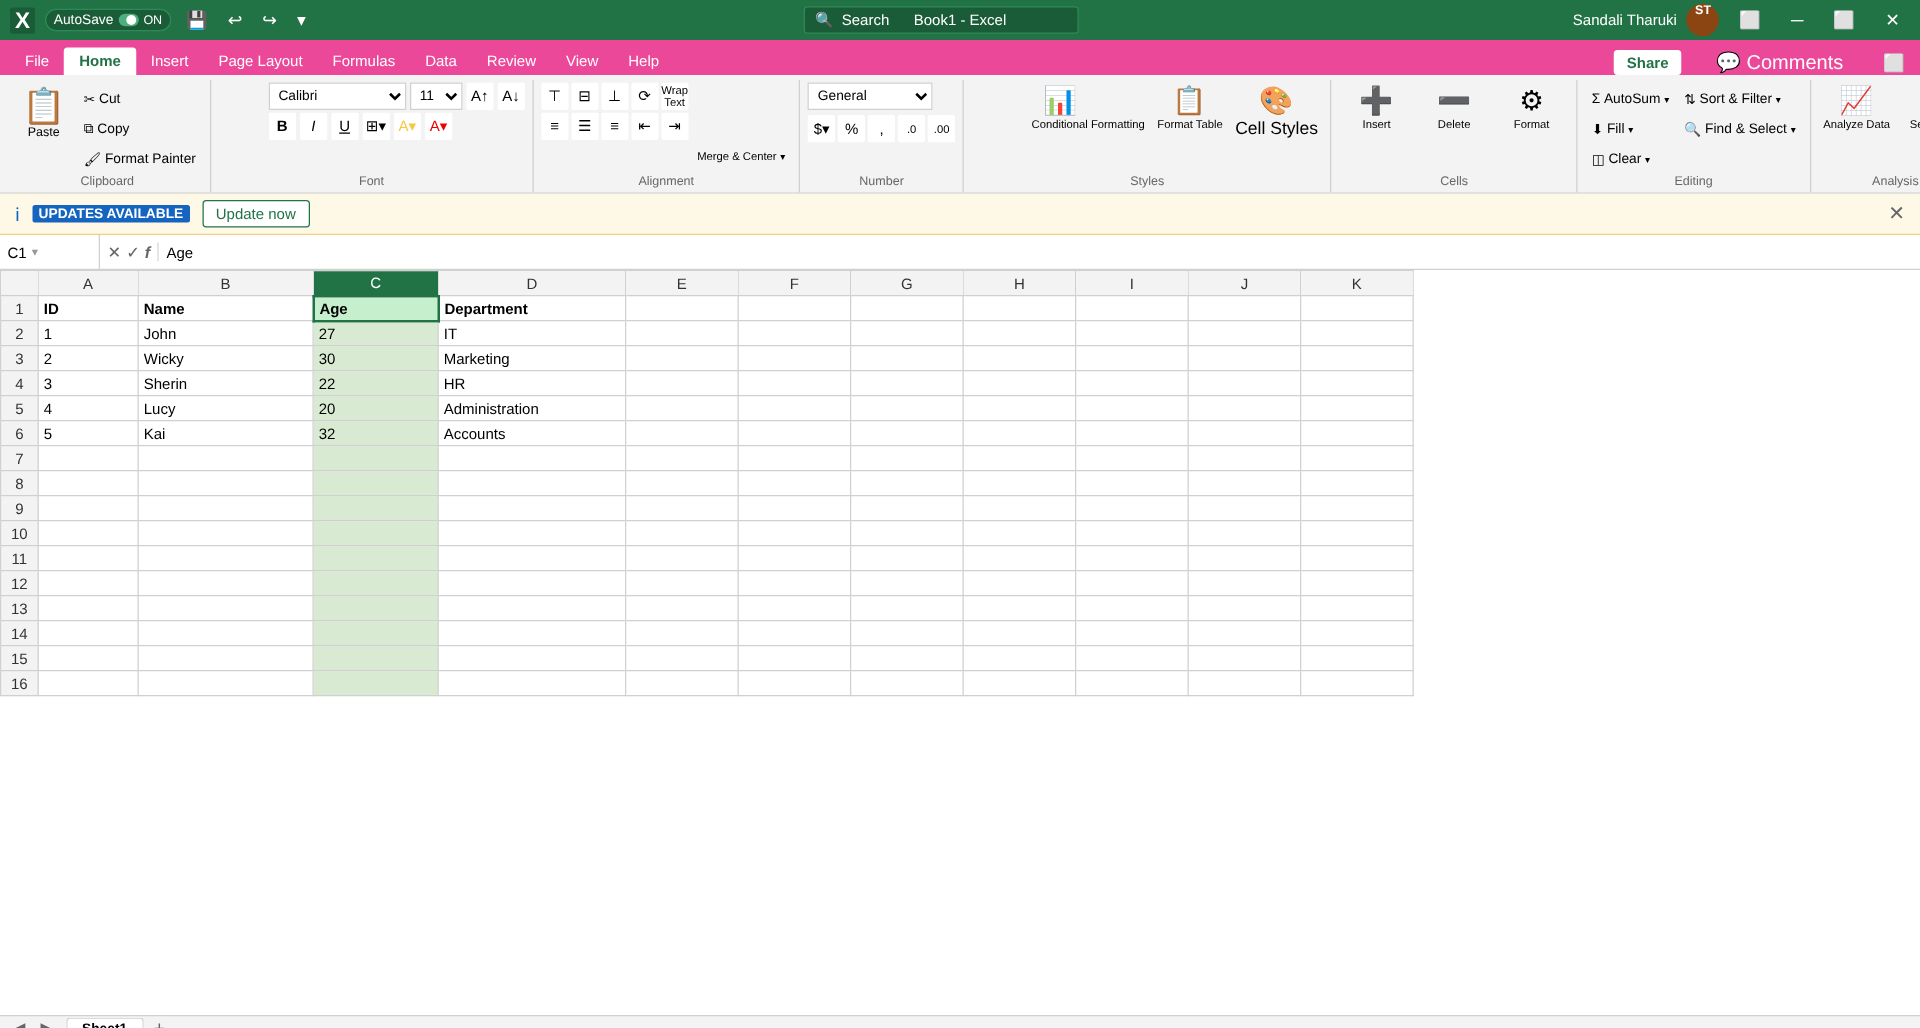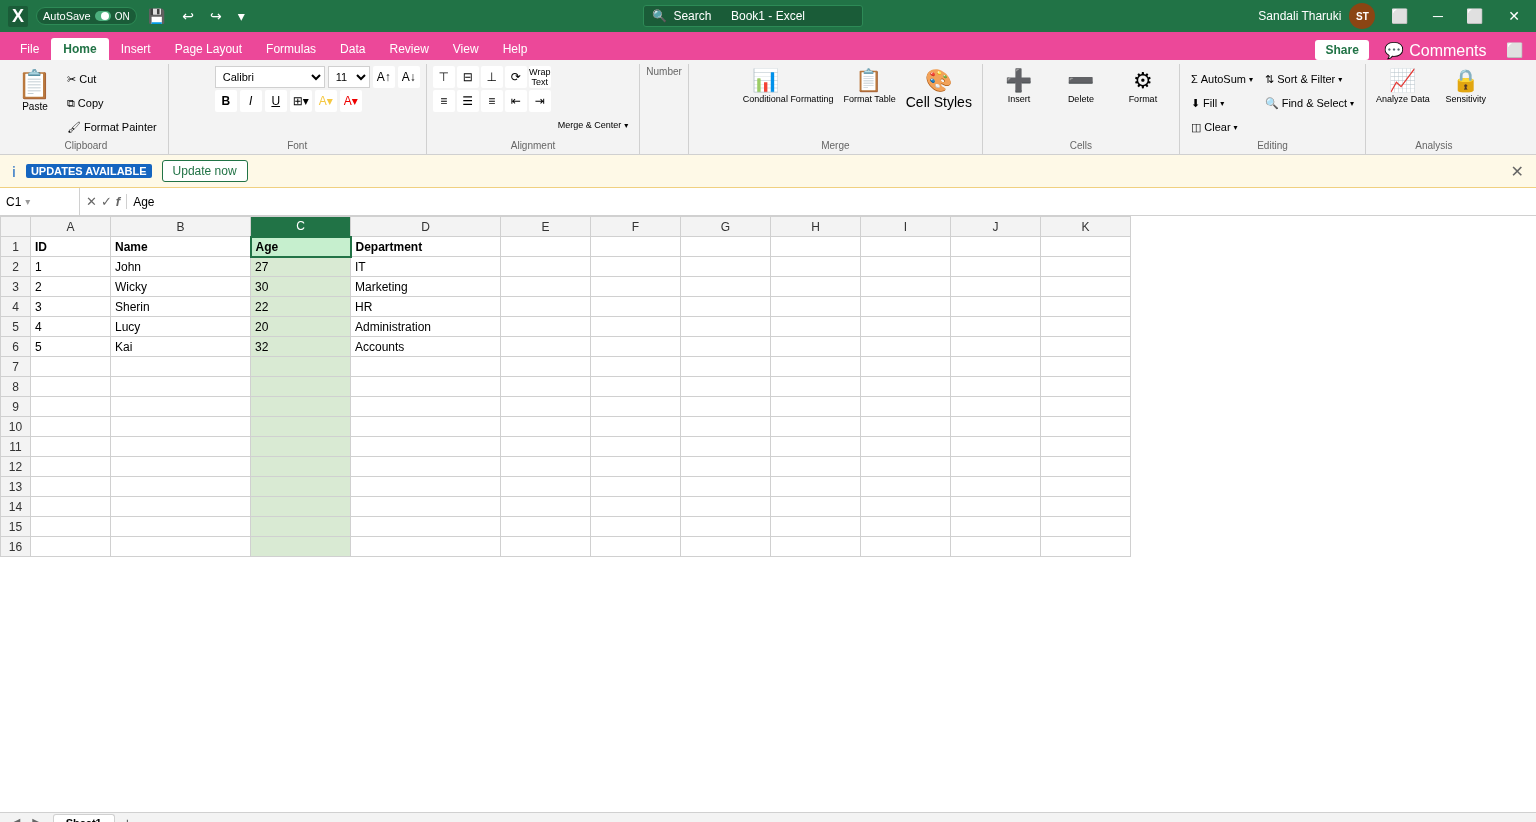--- a/index.html
+++ b/index.html
@@ -58,21 +58,20 @@
       color: #a8d5bc;
       font-size: 12px;
       width: 220px;
     }
     .user-avatar {
       background: #8B4513;
       color: white;
       width: 26px; height: 26px;
       border-radius: 50%;
       display: flex;
-      align-items: center;
       justify-content: center;
       font-size: 10px;
       font-weight: bold;
     }
     .win-btn { background: none; border: none; color: white; cursor: pointer; font-size: 14px; padding: 0 8px; }
 
     
     .ribbon-tabs {
       background: #ec4899;
       display: flex;
@@ -85,21 +84,21 @@
       color: white;
       cursor: pointer;
       font-size: 12px;
       border-radius: 3px 3px 0 0;
     }
     .ribbon-tab.active {
       background: #fff;
       color: #217346;
       font-weight: 600;
     }
-    .ribbon-right { margin-left: auto; display: flex; align-items: center; gap: 16px; }
+    .ribbon-right { margin-left: auto; display: flex; align-items: center; gap: 28px; }
     .share-btn {
       background: white;
       color: #217346;
       border: none;
       border-radius: 3px;
       padding: 3px 10px;
       font-size: 12px;
       cursor: pointer;
       font-weight: 600;
     }
@@ -544,39 +543,53 @@
             <span>Merge &amp; Center</span>
             <span class="dropdown-arrow">▾</span>
           </button>
         </div>
       </div>
     </div>
     <div class="ribbon-group-label">Alignment</div>
   </div>
 
   <div class="ribbon-group">
+    <div class="ribbon-group-content">
+      <div class="number-controls">
+        <select class="num-select">
+          <option>General</option>
+        </select>
+        <div style="display:flex; gap:2px; align-items:center; margin-top:2px;">
+          <button class="format-btn">$▾</button>
+          <button class="format-btn">%</button>
+          <button class="format-btn">,</button>
+          <button class="format-btn" style="font-size:9px;">.0</button>
+          <button class="format-btn" style="font-size:9px;">.00</button>
+        </div>
+      </div>
+    </div>
     <div class="ribbon-group-label">Number</div>
   </div>
 
   <div class="ribbon-group">
     <div class="ribbon-group-content">
       <div class="styles-btn">
         <span class="styles-icon">📊</span>
         <span style="font-size:9px; line-height:1.2;margin-left:44px;">Conditional Formatting</span>
       </div>
       <div class="styles-btn">
         <span class="styles-icon">📋</span>
         <span style="font-size:9px; line-height:1.2;">Format Table</span>
       </div>
       <div class="styles-btn">
         <span class="styles-icon">🎨</span>
         <span style="font-size:14px; line-height:1.2;">Cell Styles</span>
       </div>
     </div>
-    <div class="ribbon-group-label">Merge</div>
+    <div class="ribbon-group-label">Styles</div>
   </div>
 
   <div class="ribbon-group">
     <div class="ribbon-group-content">
       <div class="styles-btn">
         <span class="styles-icon">➕</span>
         <span style="font-size:9px;">Insert</span>
       </div>
       <div class="styles-btn">
         <span class="styles-icon">➖</span>

